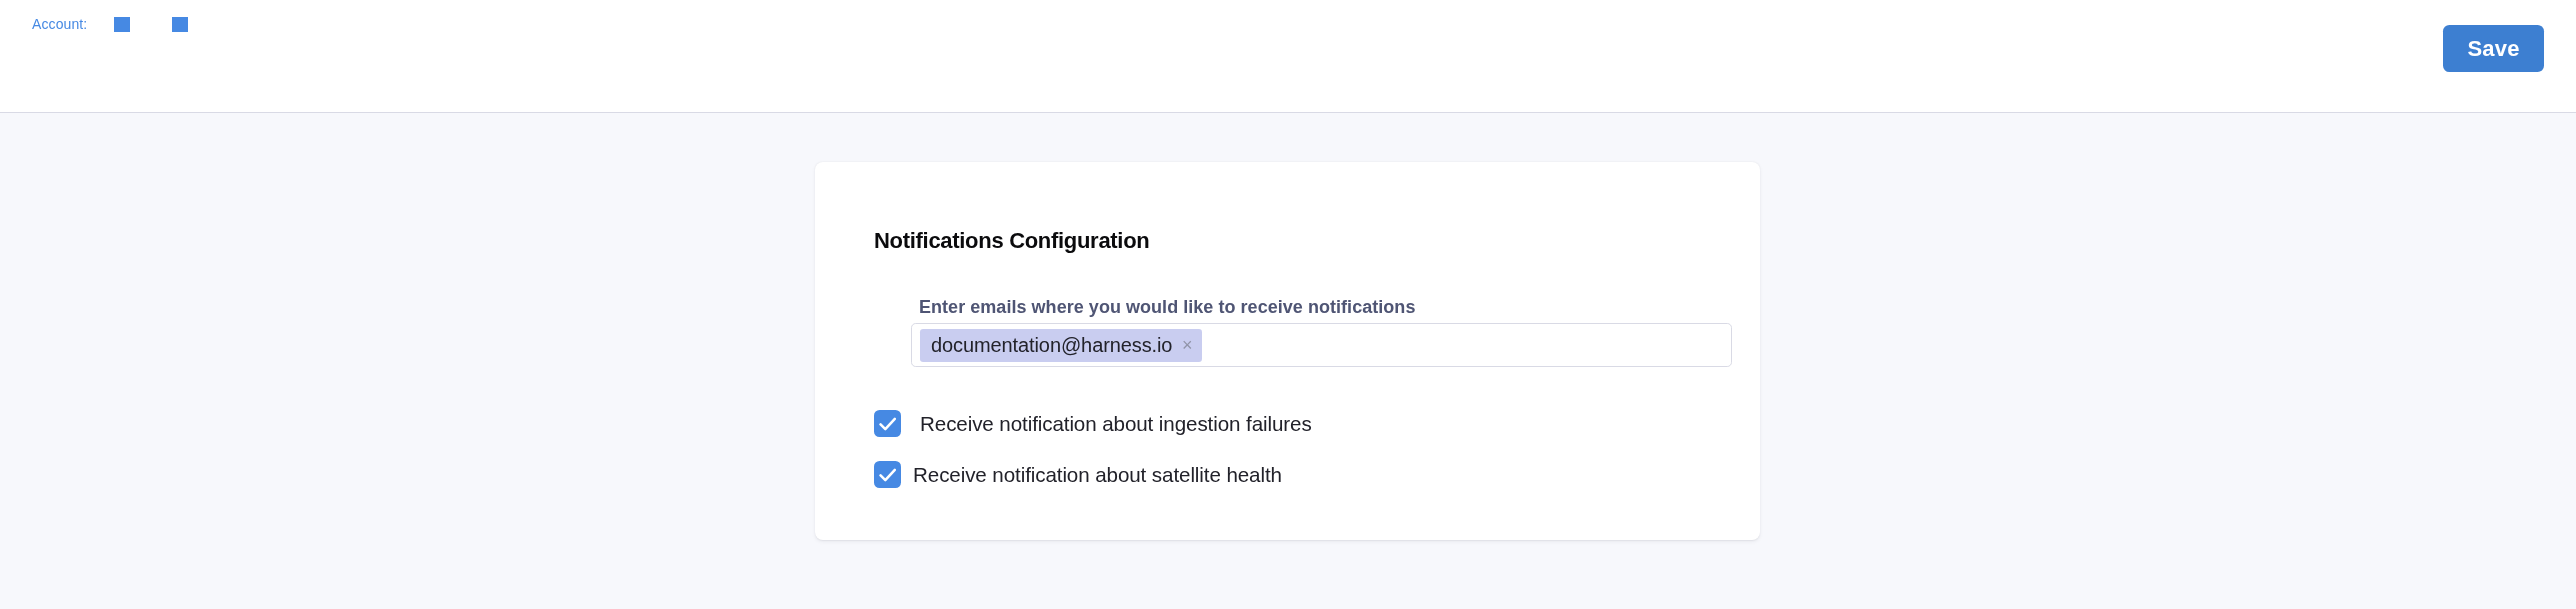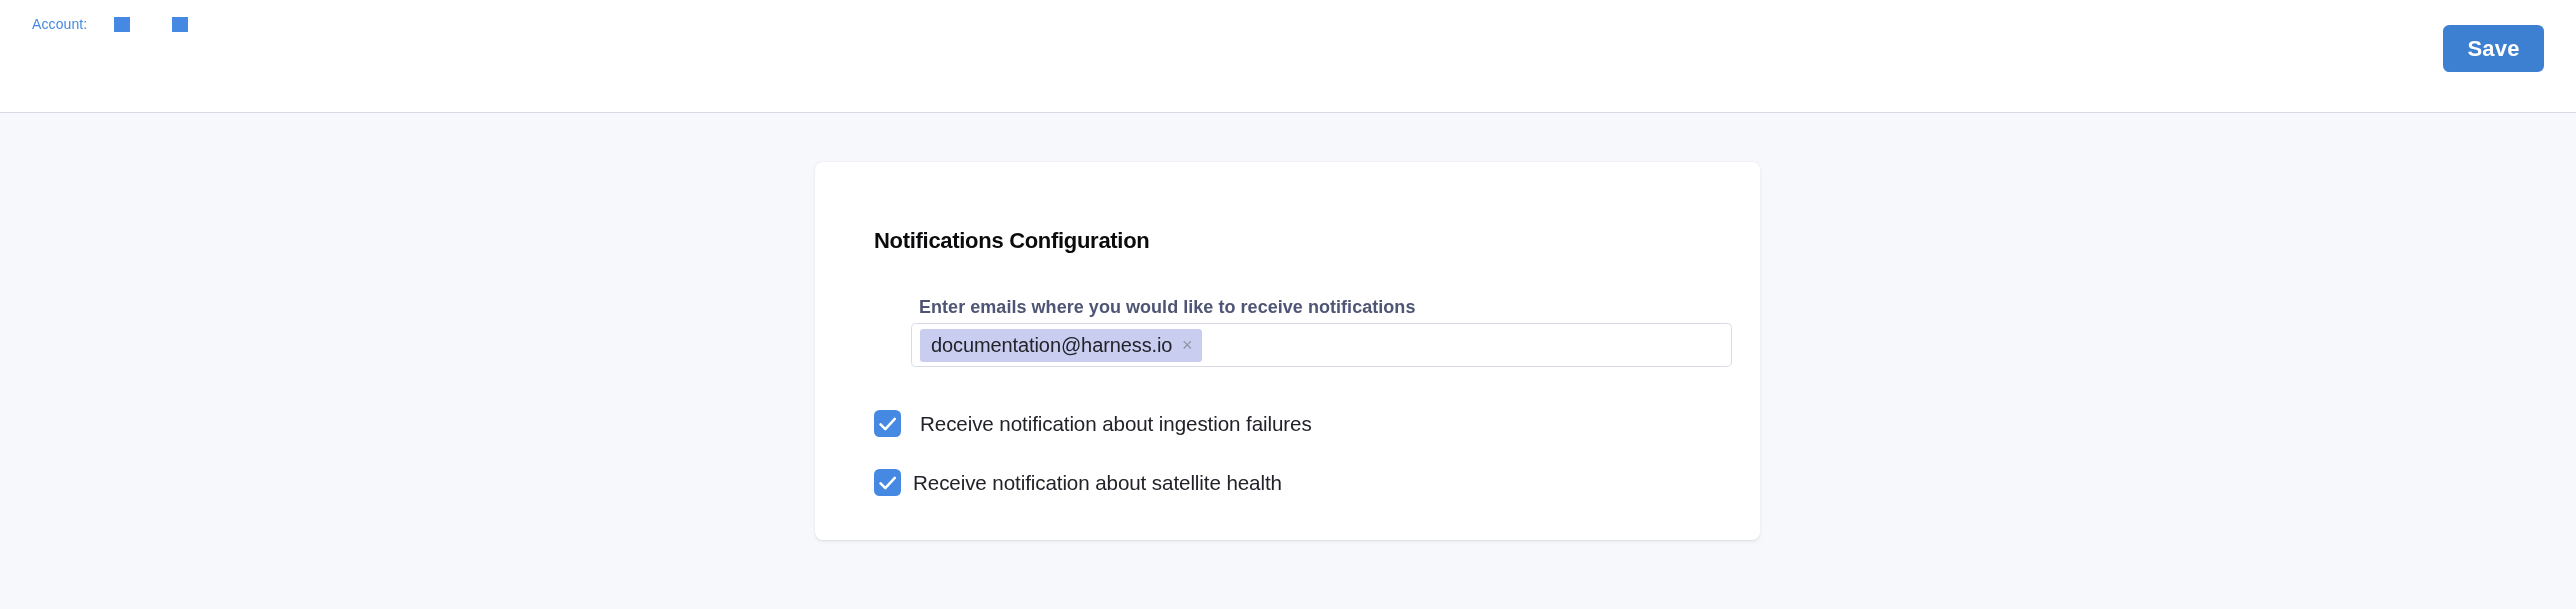--- a/index.html
+++ b/index.html
@@ -179,21 +179,21 @@
 
   .checkbox-row {
     position: absolute;
     left: 59px;
     display: flex;
     align-items: center;
     gap: 19px;
     cursor: pointer;
   }
   .checkbox-row.row-1 { top: 248px; }
-  .checkbox-row.row-2 { top: 307px; gap: 12px; }
+  .checkbox-row.row-2 { top: 299px; gap: 12px; }
 
   .checkbox-box {
     width: 27px;
     height: 27px;
     flex: 0 0 27px;
     background: #4689e3;
     border-radius: 5.5px;
     position: relative;
   }
 

